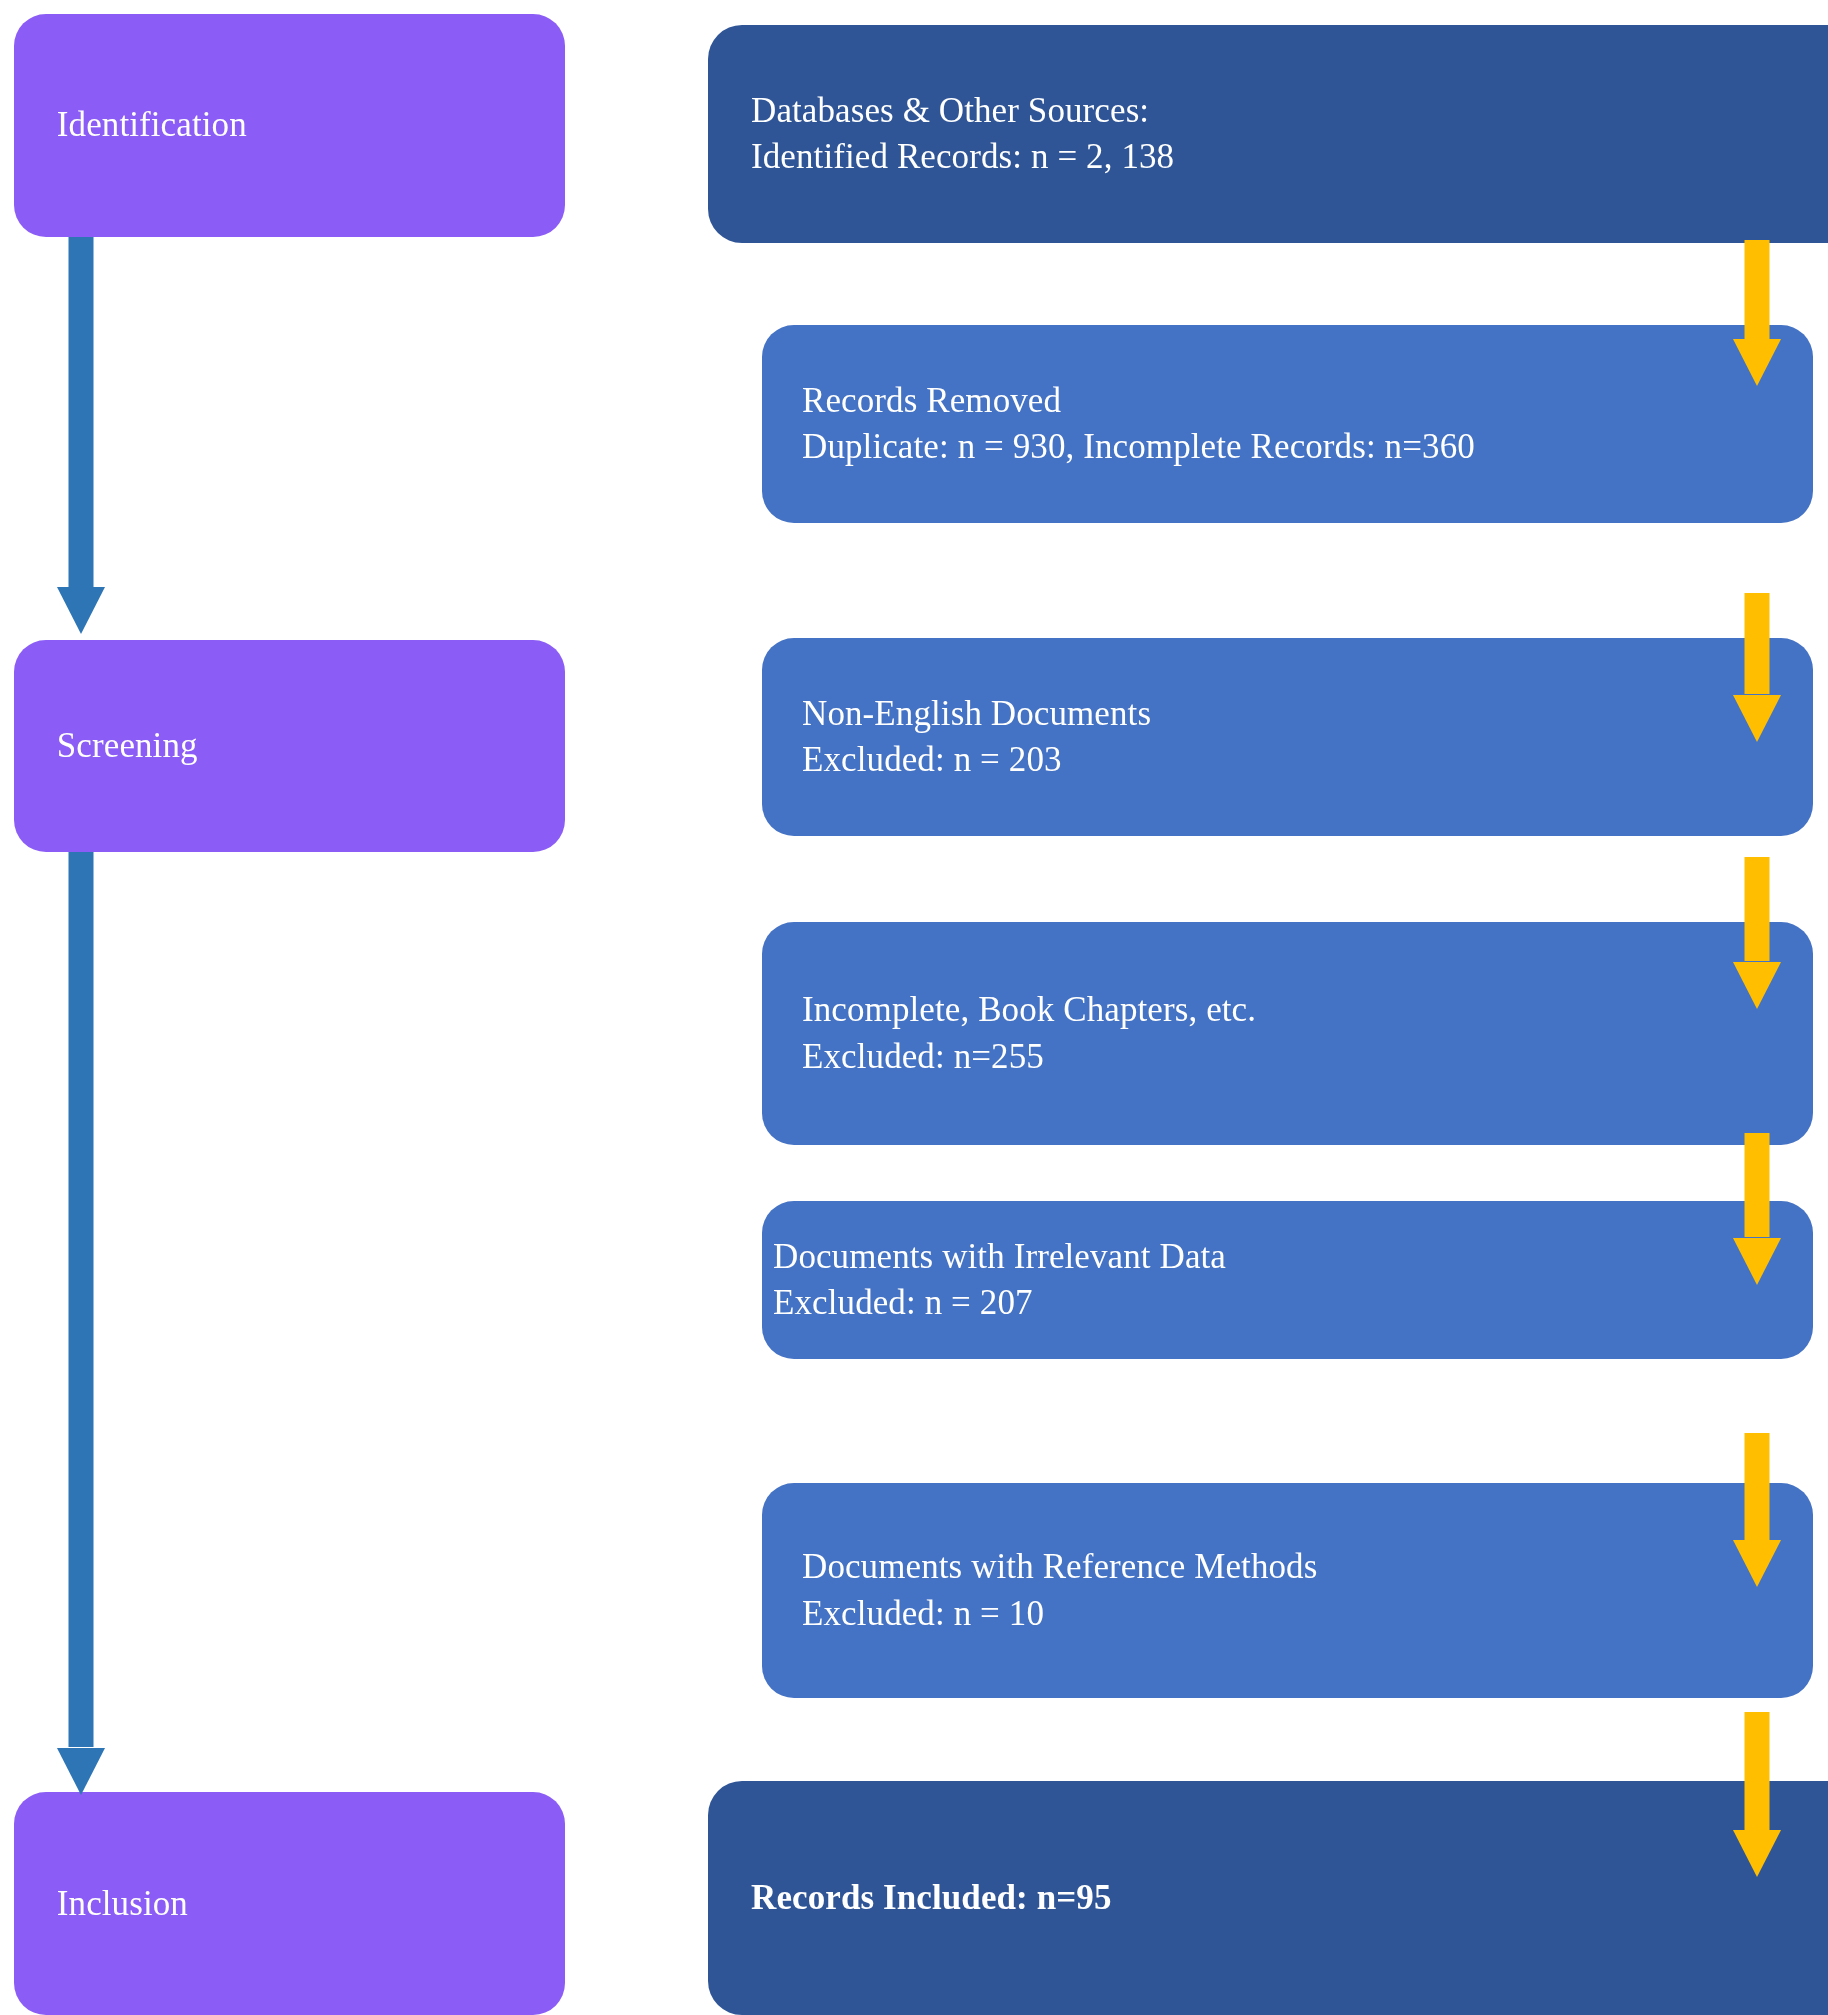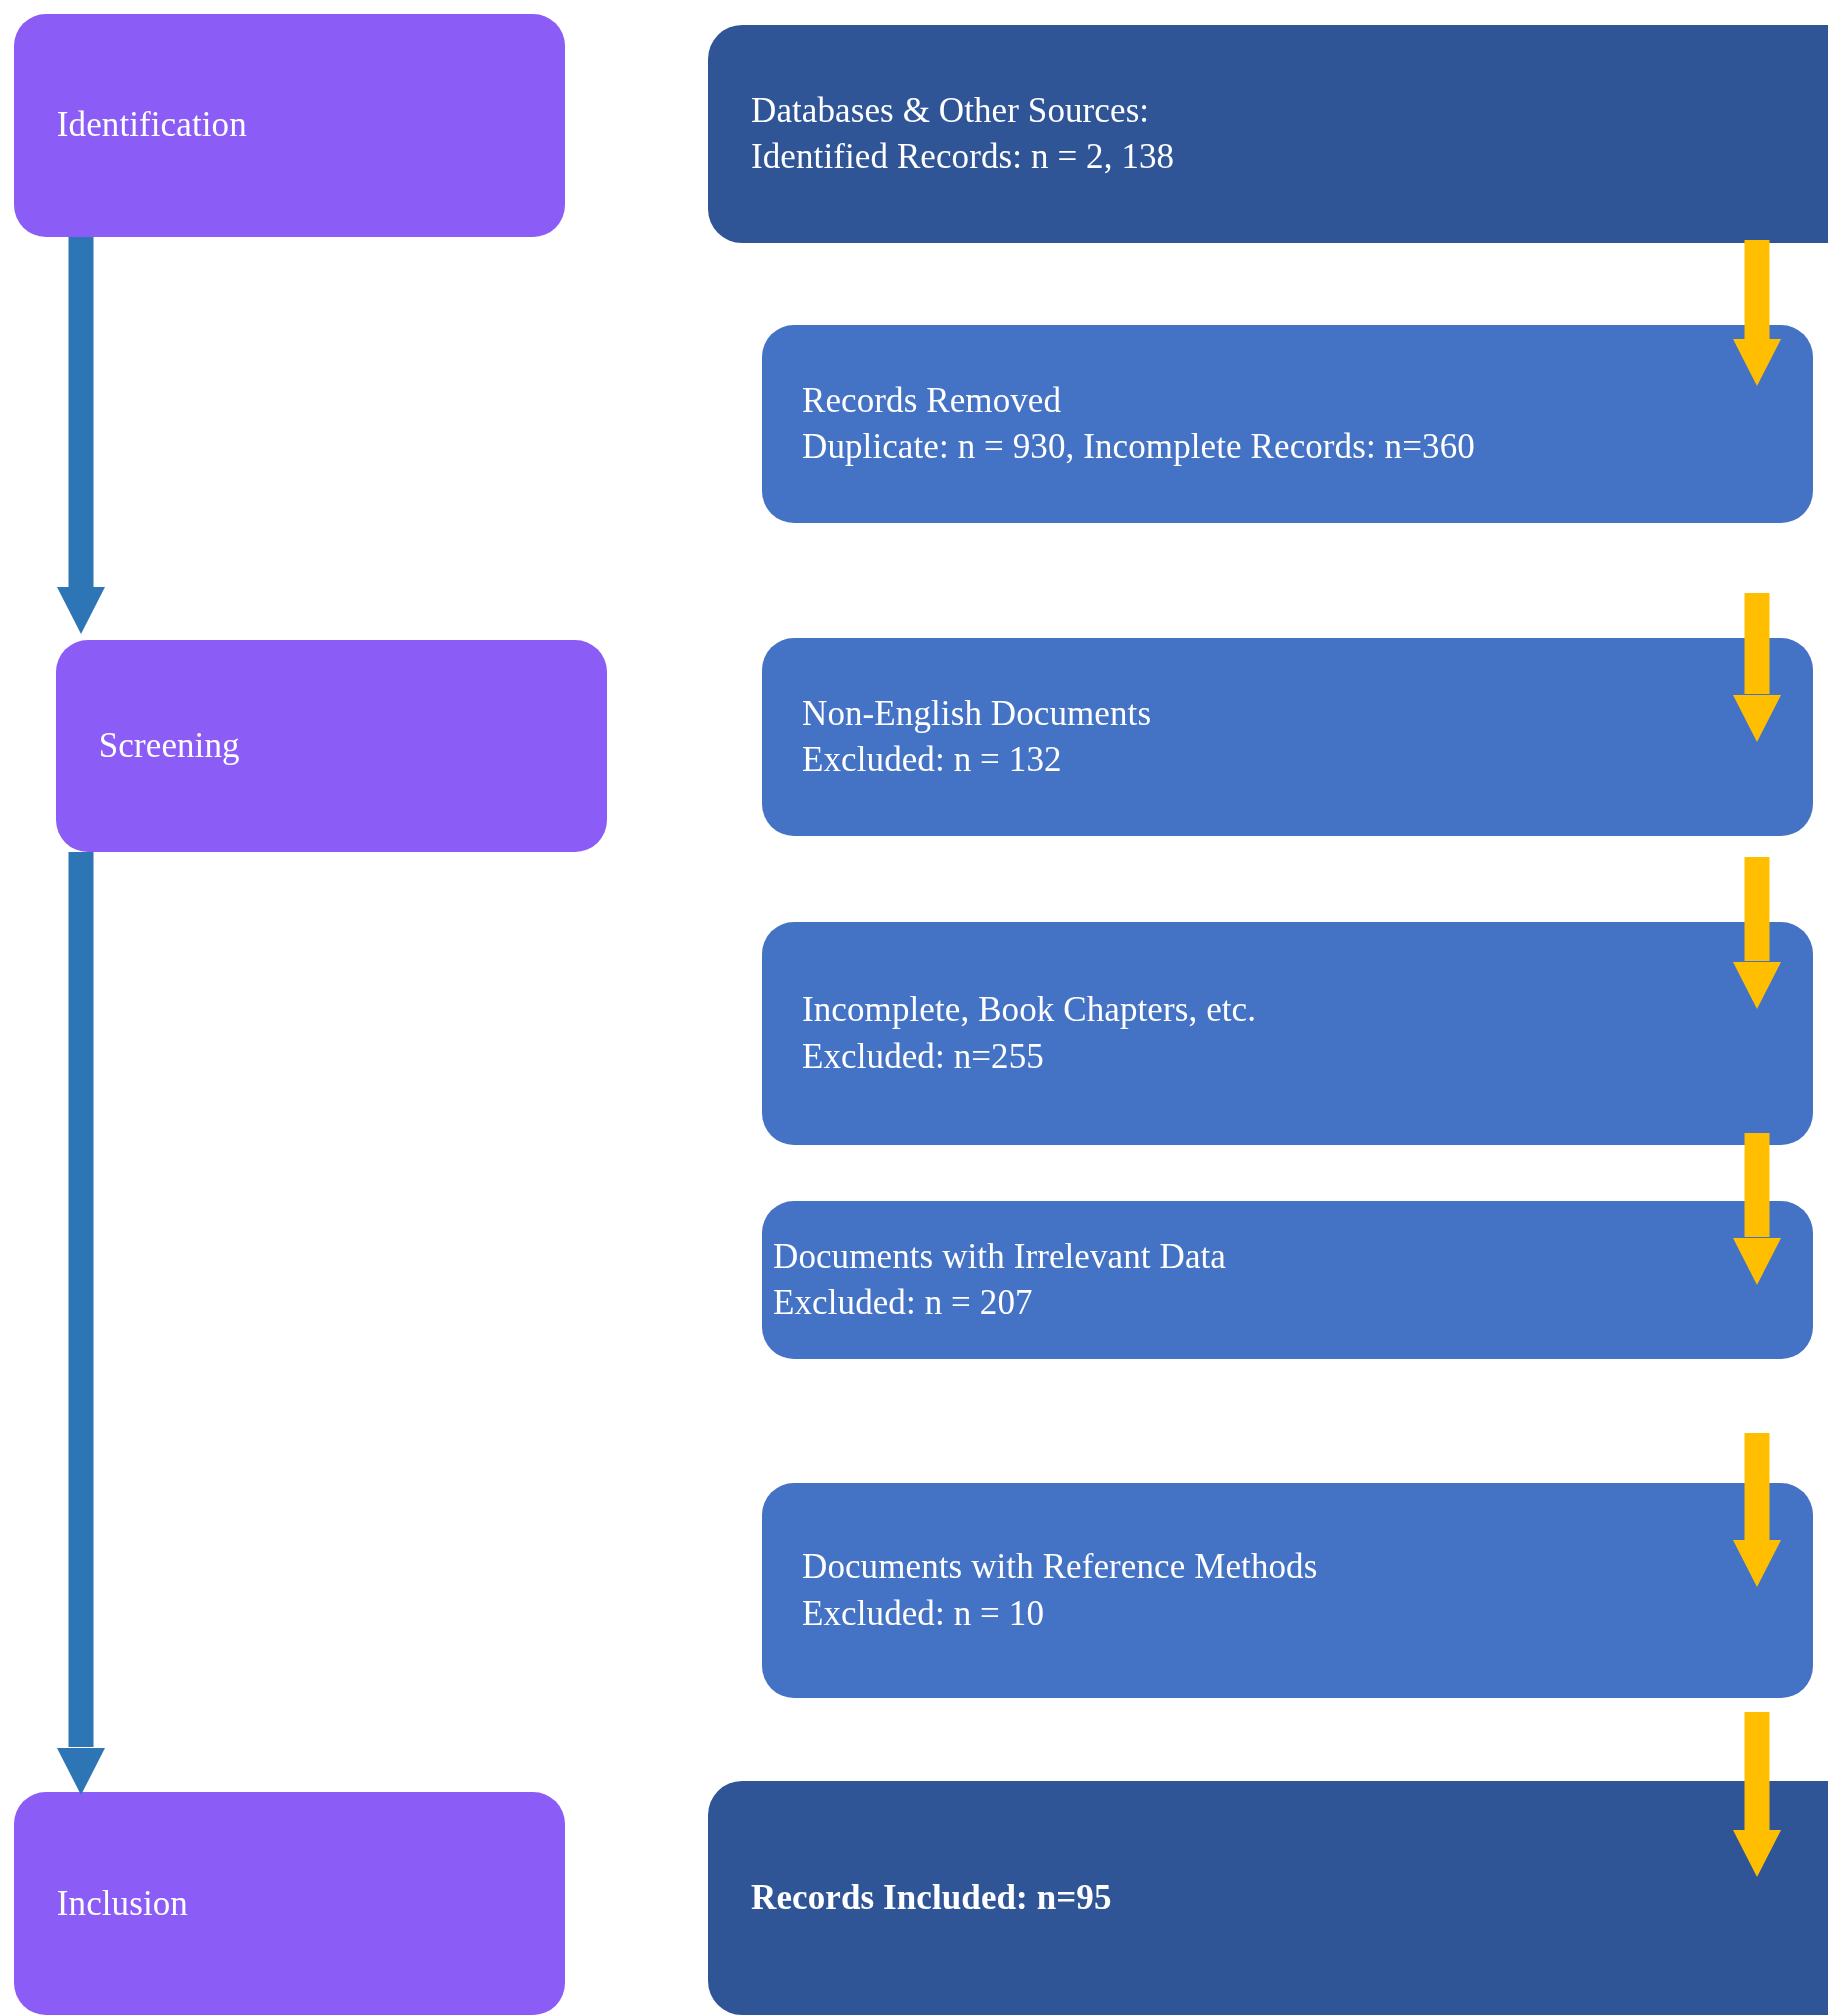--- a/index.html
+++ b/index.html
@@ -93,21 +93,21 @@
 </style>
 </head>
 <body>
 
 <div id="canvas">
 
   <div class="box stage-box" style="top:13.8px; height:223px;">
     <span class="line">Identification</span>
   </div>
 
-  <div class="box stage-box" style="top:640px; height:212px;margin-left:42px;">
+  <div class="box stage-box" style="top:640px; height:212px;">
     <span class="line">Screening</span>
   </div>
 
   <div class="box stage-box" style="top:1792px; height:223px;">
     <span class="line">Inclusion</span>
   </div>
 
   <div class="arrow arrow-blue" style="left:55px; top:237px; width:51px; height:397px;">
     <div class="shaft" style="height:350px;"></div>
     <div class="head"></div>
@@ -153,21 +153,21 @@
     <span class="line">Identified Records: n = 2, 138</span>
   </div>
 
   <div class="box light-box" style="top:325px; height:198px;">
     <span class="line">Records Removed</span>
     <span class="line">Duplicate: n = 930, Incomplete Records: n=360</span>
   </div>
 
   <div class="box light-box" style="top:638px; height:198px;">
     <span class="line">Non-English Documents</span>
-    <span class="line">Excluded: n = 132</span>
+    <span class="line">Excluded: n = 203</span>
   </div>
 
   <div class="box light-box" style="top:922px; height:223px;">
     <span class="line">Incomplete, Book Chapters, etc.</span>
     <span class="line">Excluded: n=255</span>
   </div>
 
   <div class="box light-box" style="top:1201px; height:158px;padding-left:11px;">
     <span class="line">Documents with Irrelevant Data</span>
     <span class="line">Excluded: n = 207</span>

